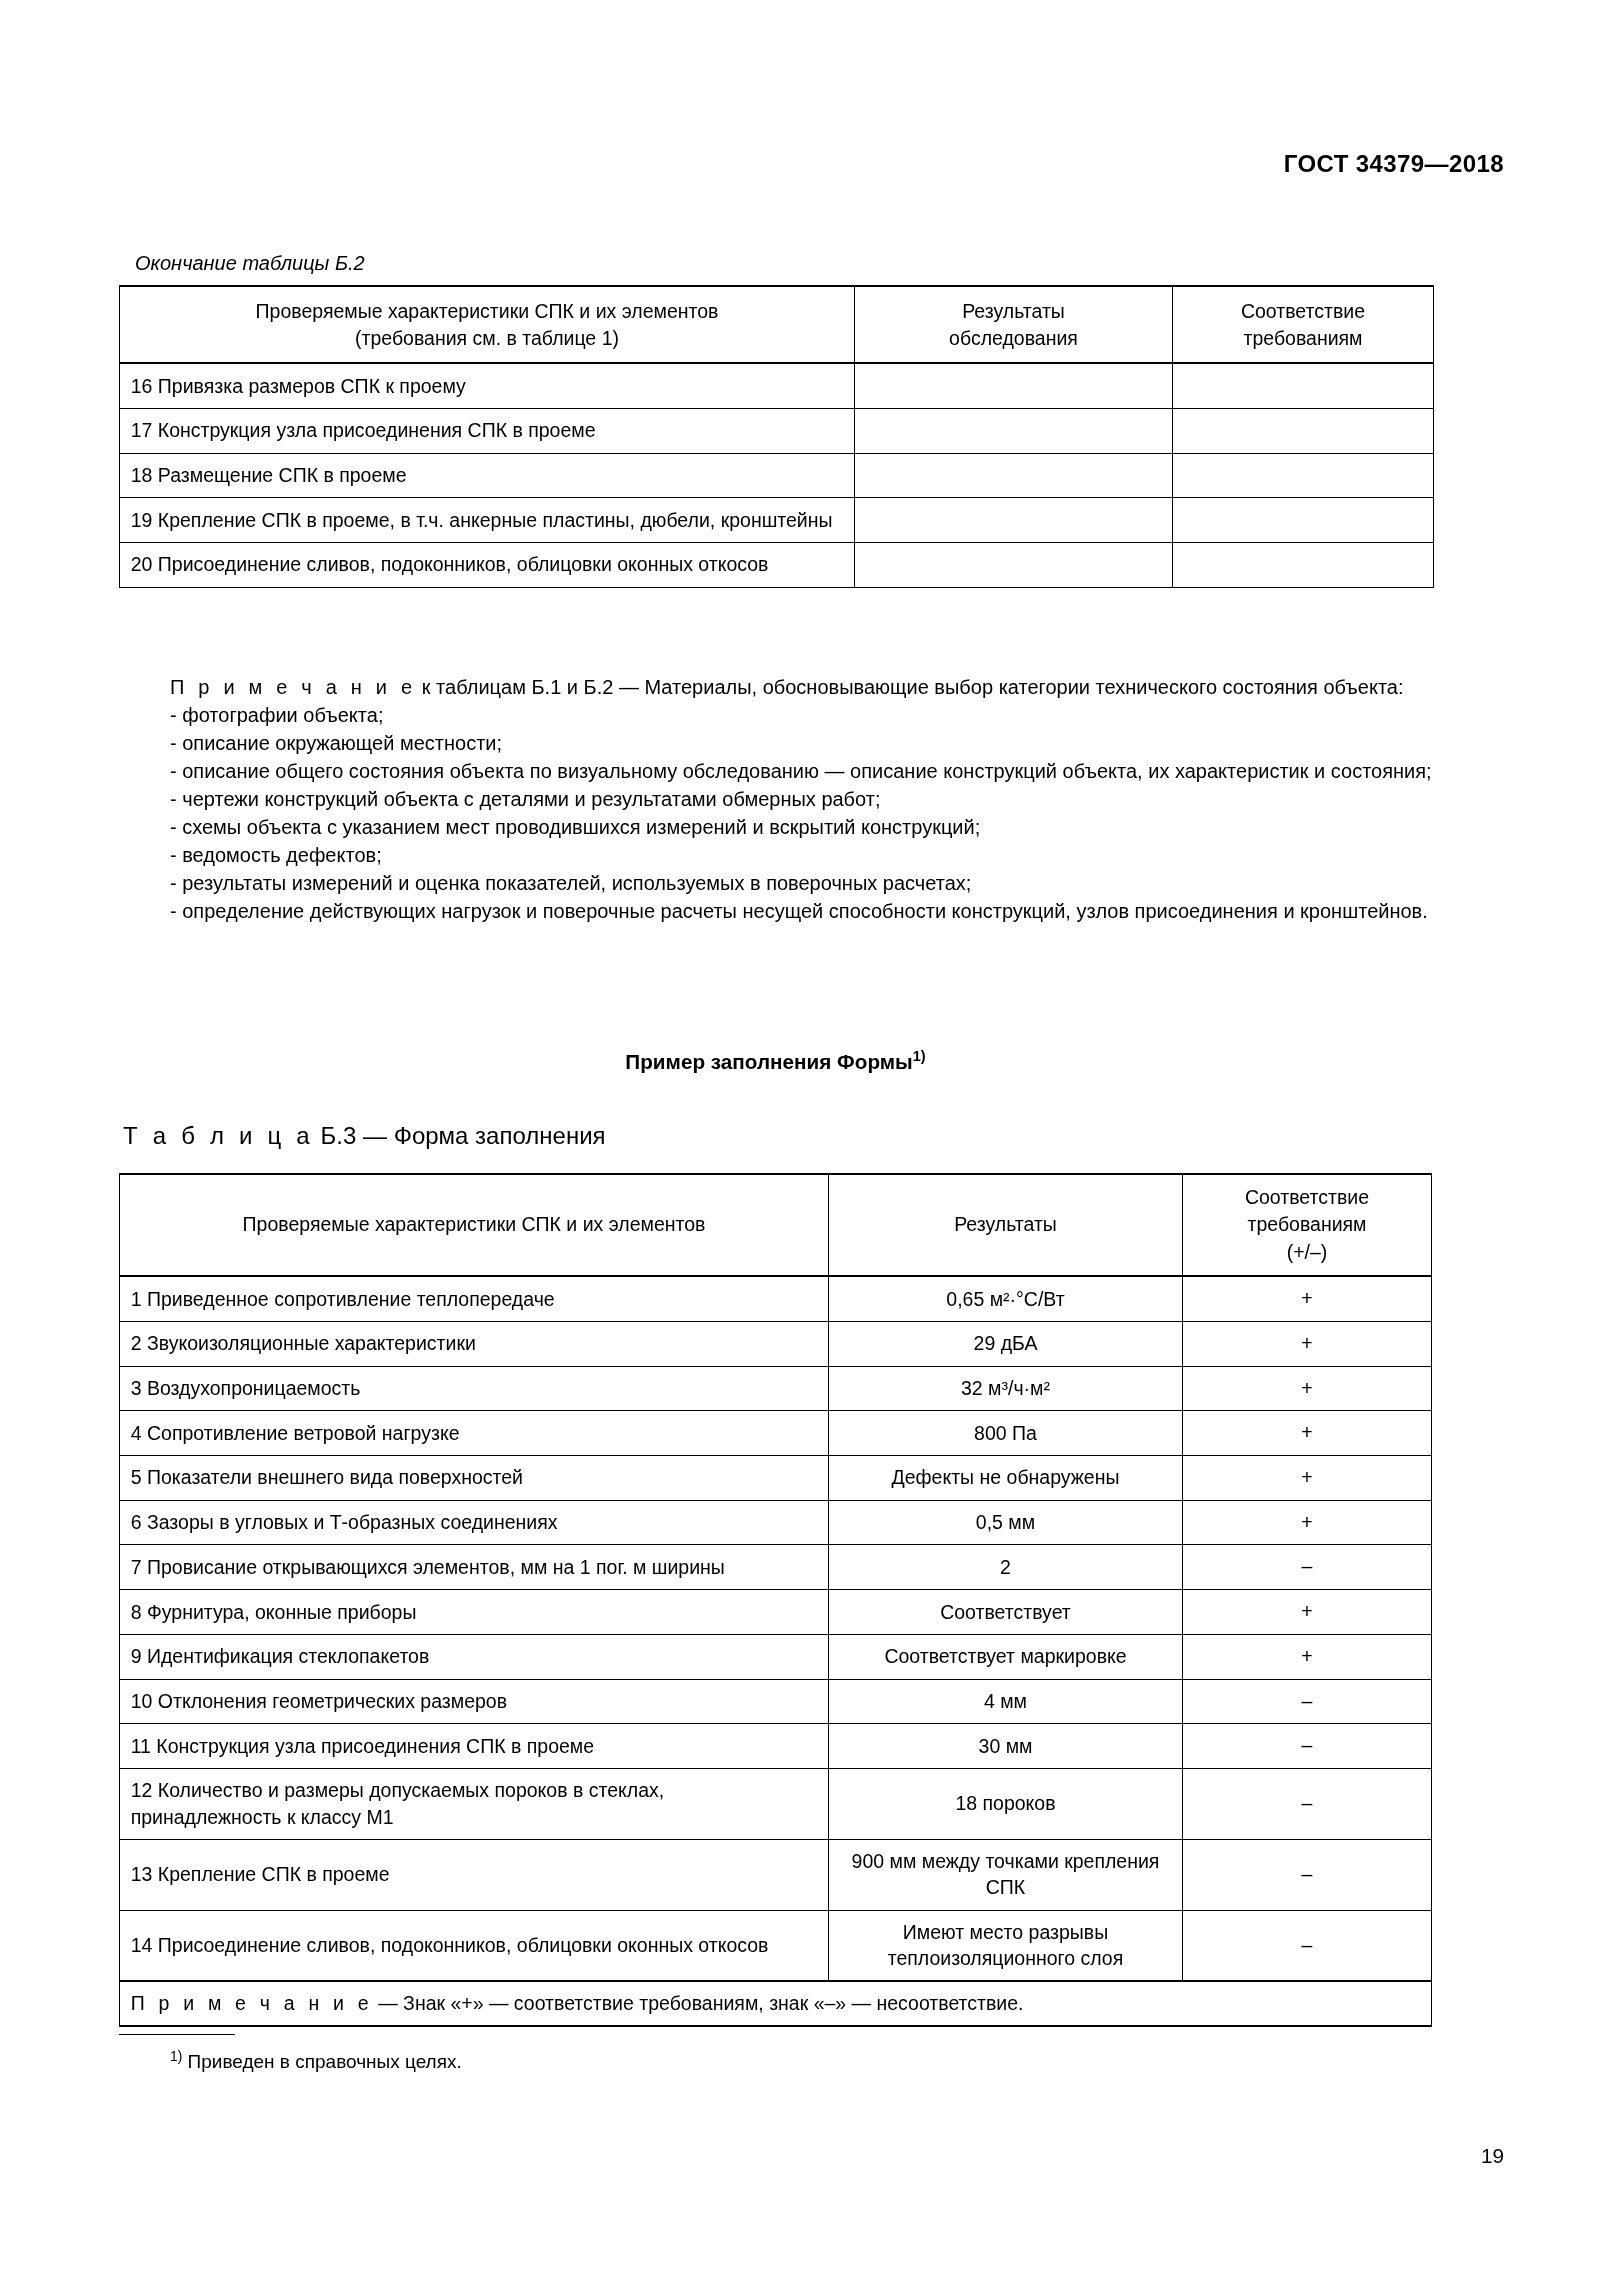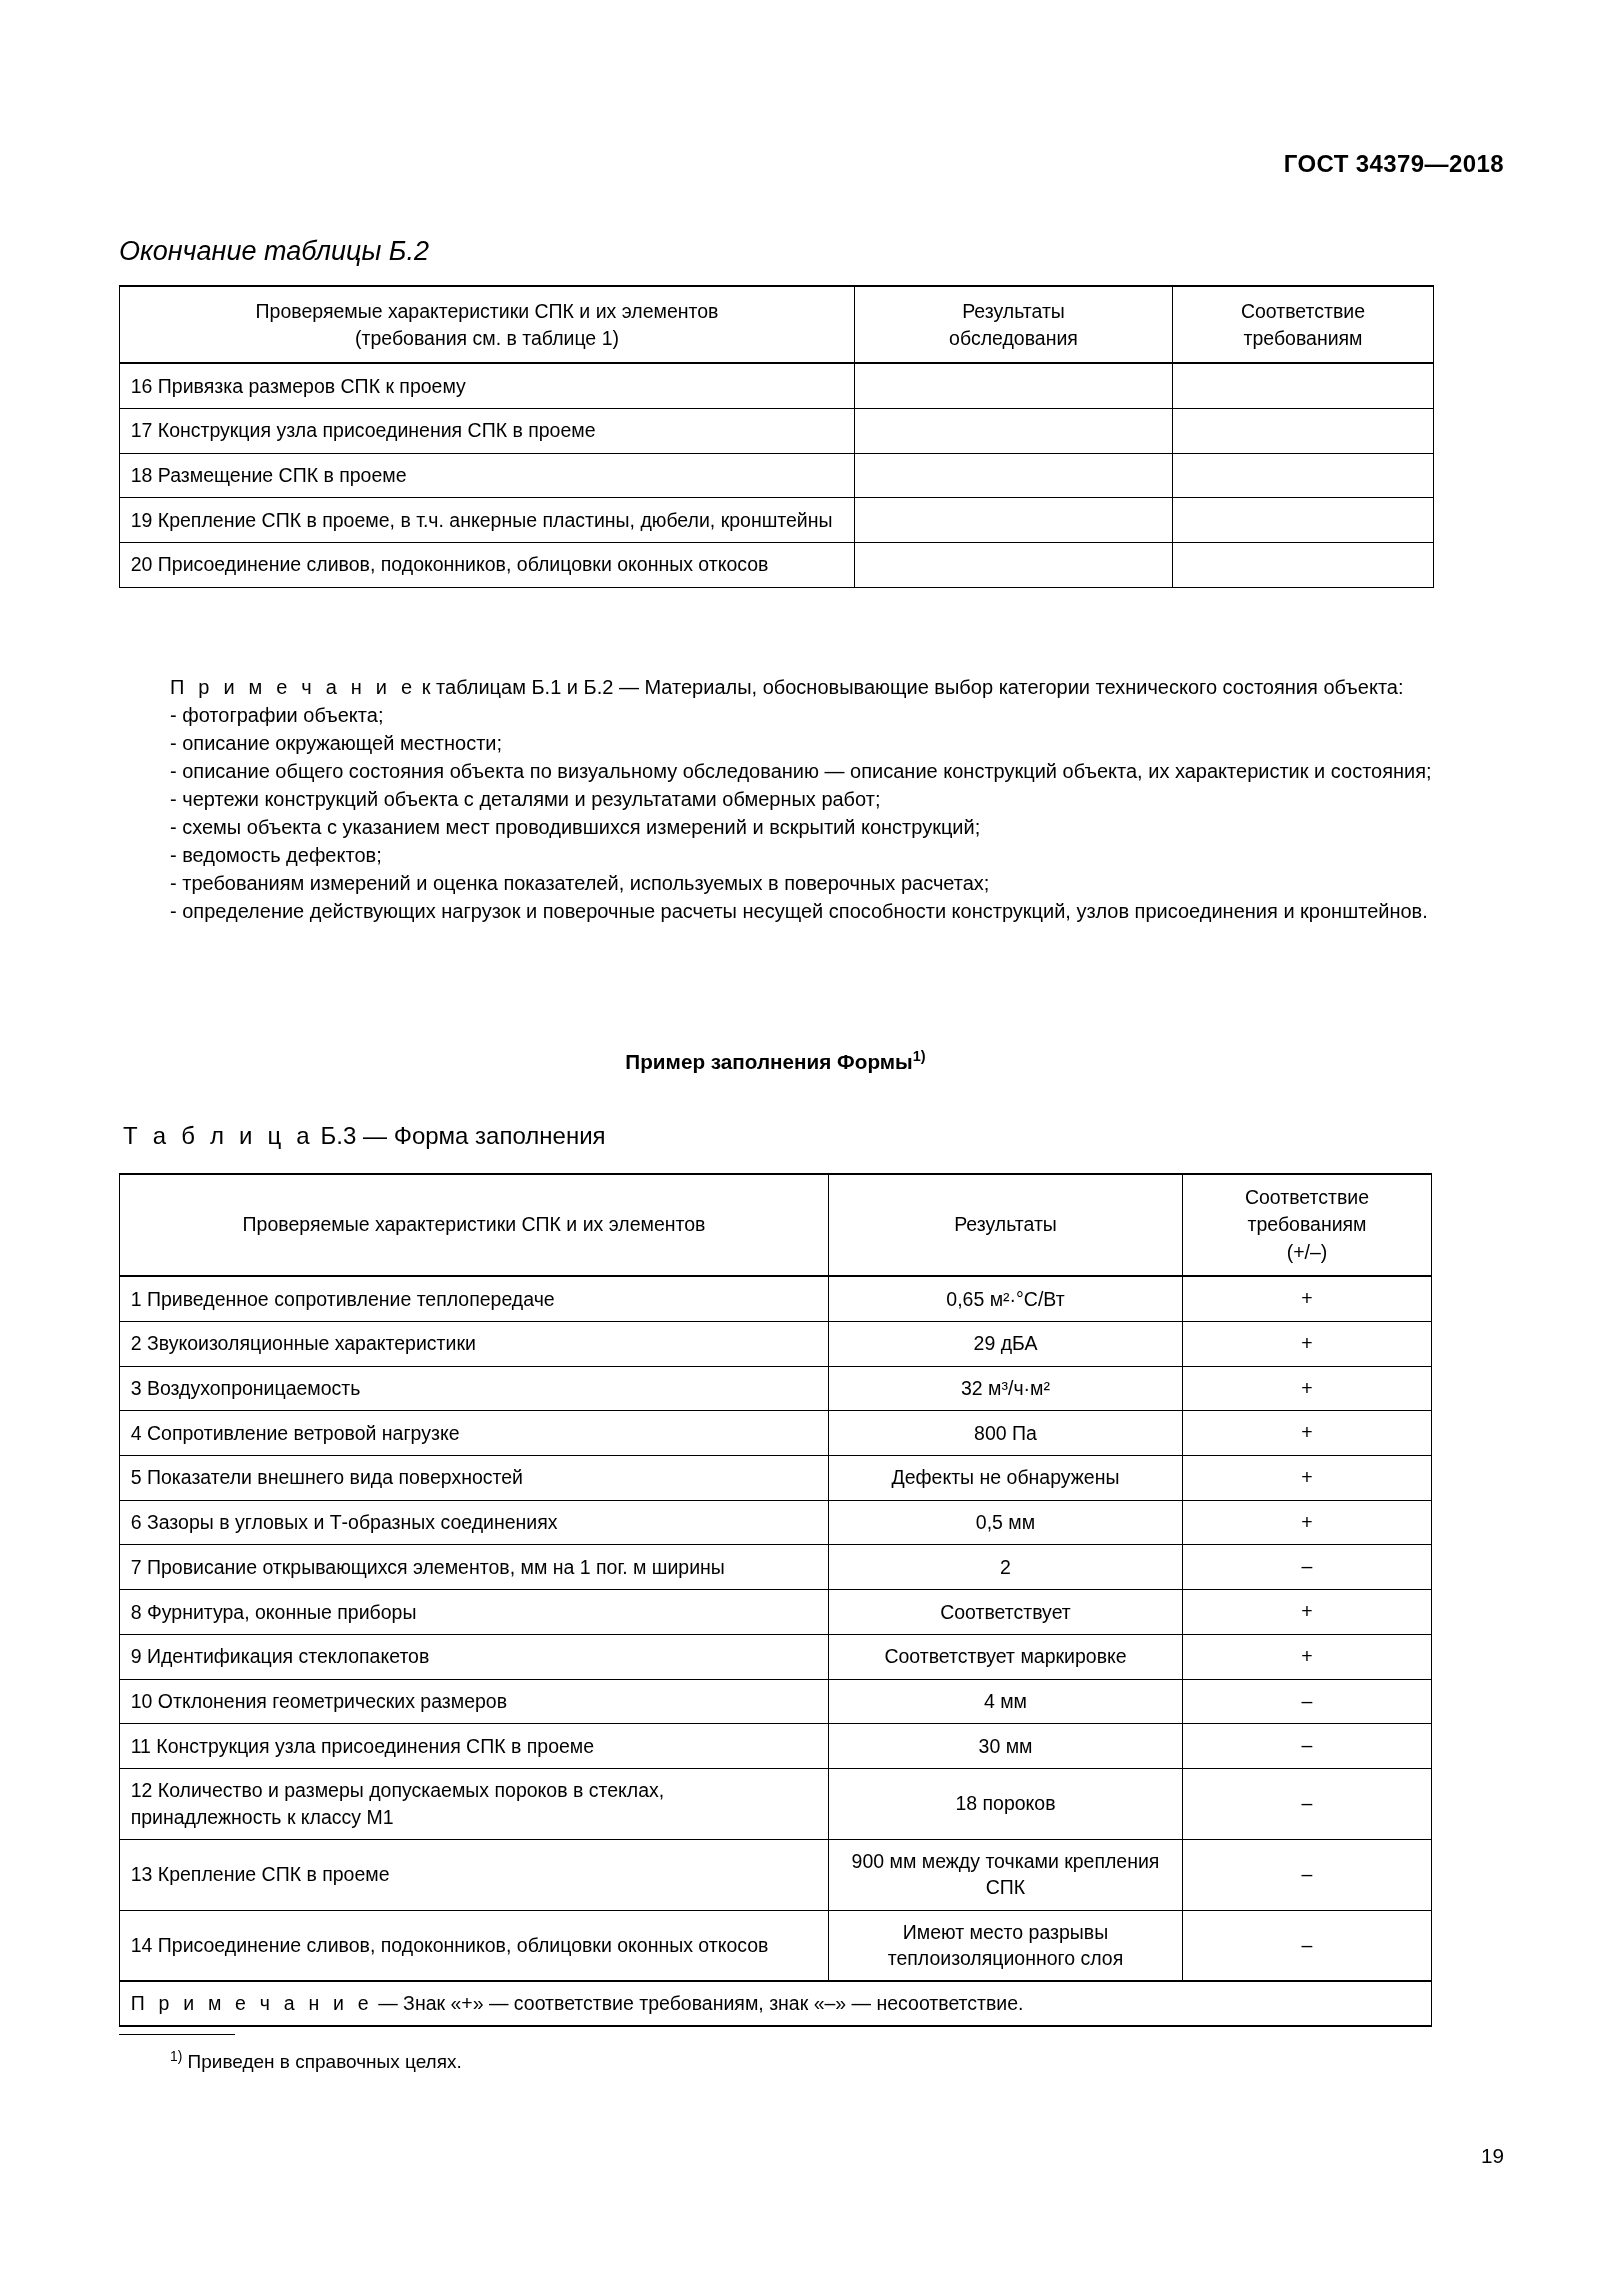--- a/index.html
+++ b/index.html
@@ -37,22 +37,22 @@
   
   .content {
     position: absolute;
     left: 119px;
     top: 0;
     width: 1313px;
   }
 
   .table-caption-italic {
     font-style: italic;
-    font-size: 27px;
-    margin: 0;
+    font-size: 20px;
+    margin: 16px;
     position: absolute;
     top: 236px;
     left: 0;
   }
 
   
   table.gost {
     border-collapse: collapse;
     width: 1313px;
     table-layout: fixed;
@@ -246,21 +246,21 @@
     </table>
 
     <div class="note-block">
       <p><span class="indent"></span><span class="sp-word">П р и м е ч а н и е</span> <span>к таблицам Б.1 и Б.2 — Материалы, обосновывающие выбор категории технического состояния объекта:</span></p>
       <p class="bullet-line">- фотографии объекта;</p>
       <p class="bullet-line">- описание окружающей местности;</p>
       <p><span class="indent"></span><span>- описание общего состояния объекта по визуальному обследованию — описание конструкций объекта, их характеристик и состояния;</span></p>
       <p class="bullet-line">- чертежи конструкций объекта с деталями и результатами обмерных работ;</p>
       <p class="bullet-line">- схемы объекта с указанием мест проводившихся измерений и вскрытий конструкций;</p>
       <p class="bullet-line">- ведомость дефектов;</p>
-      <p class="bullet-line">- требованиям измерений и оценка показателей, используемых в поверочных расчетах;</p>
+      <p class="bullet-line">- результаты измерений и оценка показателей, используемых в поверочных расчетах;</p>
       <p><span class="indent"></span><span>- определение действующих нагрузок и поверочные расчеты несущей способности конструкций, узлов присоединения и кронштейнов.</span></p>
     </div>
 
     <div class="form-example-title"><span>Пример заполнения Формы</span><sup>1)</sup></div>
 
     <div class="table-caption-spaced"><span class="sp-word">Т а б л и ц а</span> <span>Б.3 — Форма заполнения</span></div>
 
     <table class="gost" id="table-b3">
       <colgroup>
         <col style="width:709px">

